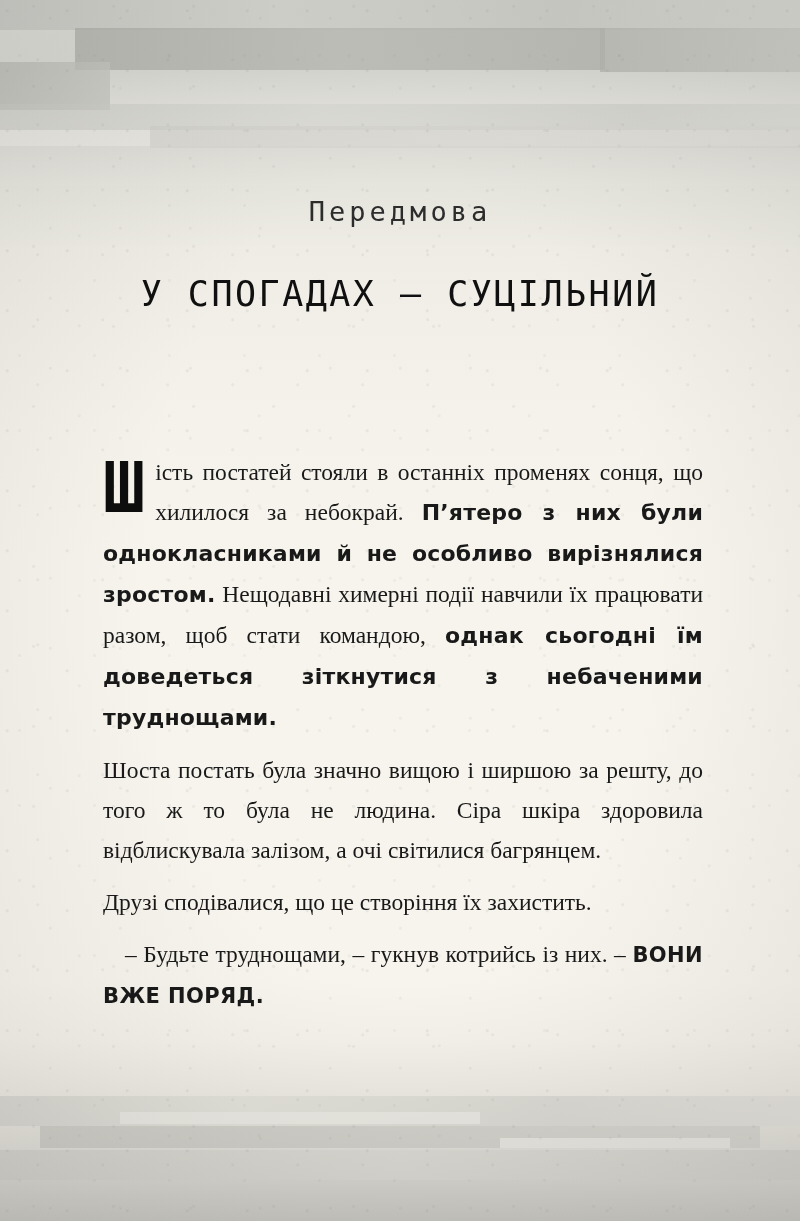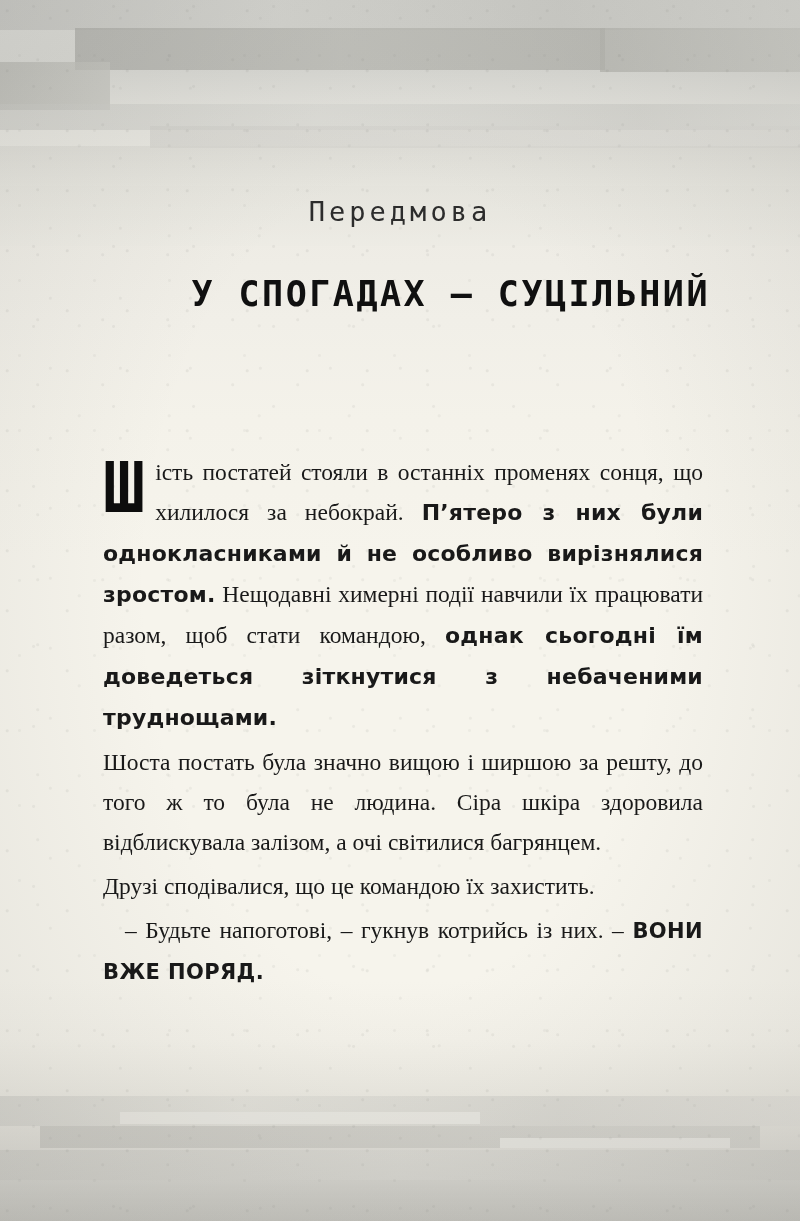--- a/index.html
+++ b/index.html
@@ -98,23 +98,23 @@
     font-size: 27px;
     letter-spacing: 4px;
     color: #2c2c2c;
   }
 
   .headline {
     position: absolute;
     top: 272px;
     left: 90px;
     width: 620px;
-    text-align: right;
+    text-align: center;
     font-family: "DejaVu Sans Mono", monospace;
-    font-weight: bold;
+    font-weight: normal;
     font-size: 35px;
     line-height: 44px;
     letter-spacing: 2.5px;
     color: #101010;
     text-transform: uppercase;
   }
   .headline .l2 { letter-spacing: 3.5px; }
   .headline .l3 { letter-spacing: 3.5px; }
 
   .body {
@@ -123,21 +123,21 @@
     left: 103px;
     width: 600px;
     font-family: "Liberation Serif", serif;
     font-size: 23.5px;
     line-height: 40px;
     color: #191919;
     text-align: justify;
     text-justify: inter-word;
   }
   .body p { margin: 0; }
-  .body p + p { margin-top: 4px; }
+  .body p + p { margin-top: 12px; }
 
   .dropcap {
     float: left;
     font-family: "DejaVu Sans Mono", monospace;
     font-weight: bold;
     font-size: 70px;
     line-height: 60px;
     padding: 6px 10px 0 0;
     color: #0d0d0d;
   }
@@ -190,20 +190,20 @@
 
     <div class="headline">
       <div class="l1">У СПОГАДАХ – СУЦІЛЬНИЙ</div>
     </div>
 
     <div class="body">
       <p>
         <span class="dropcap">Ш</span><span>ість постатей стояли в останніх променях сонця, що хилилося за небокрай. </span><span class="bold-sans">П’ятеро з них були однокласниками й не особливо вирізнялися зростом.</span><span> Нещодавні химерні події навчили їх працювати разом, щоб стати командою, </span><span class="bold-sans">однак сьогодні їм доведеться зіткнутися з небаченими труднощами.</span>
       </p>
       <p class="para-indent">Шоста постать була значно вищою і ширшою за решту, до того ж то була не людина. Сіра шкіра здоровила відблискувала залізом, а очі світилися багрянцем.</p>
-      <p class="para-indent">Друзі сподівалися, що це командою їх захистить.</p>
+      <p class="para-indent">Друзі сподівалися, що це створіння їх захистить.</p>
       <p class="dash-line">
-        <span>– Будьте напоготові, – гукнув котрийсь із них. – </span><span class="caps-sans">ВОНИ ВЖЕ ПОРЯД.</span>
+        <span>– Будьте труднощами, – гукнув котрийсь із них. – </span><span class="caps-sans">ВОНИ ВЖЕ ПОРЯД.</span>
       </p>
     </div>
 
   </div>
 </div>
 
 </body></html>

